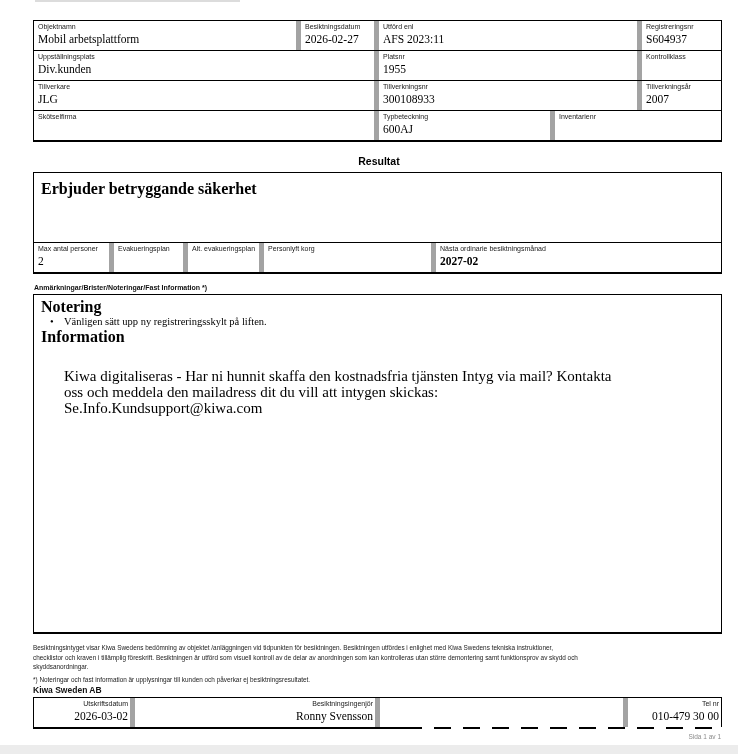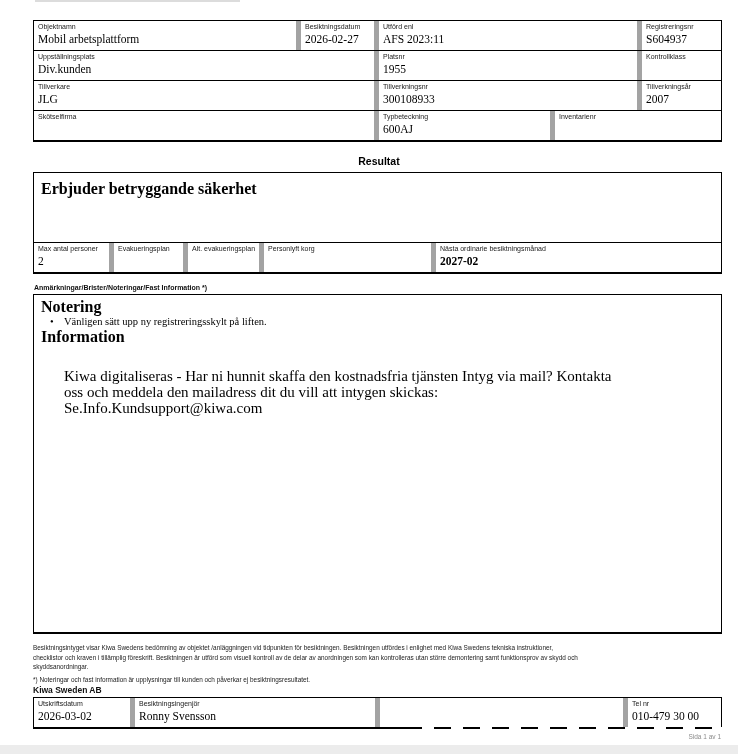--- a/index.html
+++ b/index.html
@@ -32,21 +32,21 @@
   .note-h{font-family:"Liberation Serif",serif;font-size:16px;font-weight:bold;line-height:15px;}
   .bullet-row{display:flex;font-family:"Liberation Serif",serif;font-size:10.5px;line-height:15px;}
   .bullet-glyph{width:14px;margin-left:9px;}
   .info-para{margin:24px 0 0 23px;width:556px;font-family:"Liberation Serif",serif;
              font-size:15px;line-height:16px;}
 
   .disclaimer{margin-top:9px;font-size:6.4px;line-height:9.6px;color:#222;}
   .disclaimer-note{font-size:6.4px;line-height:9px;color:#222;margin-top:3px;}
   .company{font-size:8.5px;font-weight:bold;margin-top:1px;color:#111;}
 
-  .bottom-wrap{position:relative;margin-top:2px;}
+  .bottom-wrap{position:relative;margin-top:2px;text-align:right;}
   .bottom-wrap .fcell{height:29px;}
   .dash-overlay{position:absolute;left:372px;bottom:-2px;width:338px;height:4px;
     background:repeating-linear-gradient(90deg, transparent 0 17px, #fff 17px 29px);}
   .page-num{text-align:right;font-size:6.5px;color:#8a8a8a;margin-top:4px;padding-right:1px;}
   .bottom-strip{position:absolute;left:0;bottom:0;width:738px;height:9px;background:#ececec;}
 
   
   .w262{width:262px}.w78{width:78px}.w263{width:263px}.w84{width:84px}
   .w340{width:340px}.w176{width:176px}.w171{width:171px}
   .w75{width:75px}.w118{width:118px}.w74{width:74px}.w76{width:76px}.w172{width:172px}

